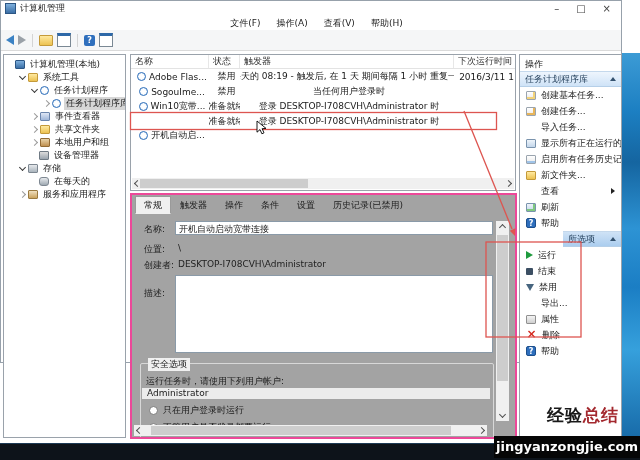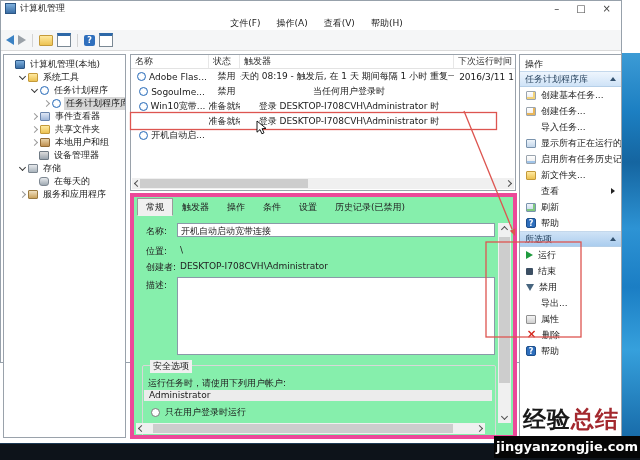--- a/index.html
+++ b/index.html
@@ -24,21 +24,21 @@
   .tb-sep{width:1px;height:13px;background:#d4d4d4;margin:0 2px;}
   .arr-l{width:0;height:0;border-top:5px solid transparent;border-bottom:5px solid transparent;border-right:8px solid #3b82c4;}
   .arr-r{width:0;height:0;border-top:5px solid transparent;border-bottom:5px solid transparent;border-left:8px solid #9aa1a8;}
   .tb-folder{width:12px;height:9px;background:linear-gradient(#ffe9a0,#ecc251);border:1px solid #c49a3a;border-radius:1px;}
   .tb-console{width:12px;height:10px;background:#fff;border:1px solid #7a8894;border-top:3px solid #2d68a8;}
   .tb-help{width:11px;height:11px;background:#2f6fbd;border-radius:2px;color:#fff;font-weight:bold;font-size:8px;text-align:center;line-height:11px;}
 
   
   .tree-panel{position:absolute;left:2px;top:53px;width:123px;height:384px;background:#fff;border:1px solid #9aa2ab;overflow:hidden;padding-top:3px;box-sizing:border-box;}
   .table-panel{position:absolute;left:129px;top:53px;width:386px;height:137px;background:#fff;border:1px solid #9aa2ab;box-sizing:border-box;overflow:hidden;}
-  .details-panel{position:absolute;left:129px;top:192px;width:387px;height:246px;background:#86efac;border:4px solid #ec4899;box-sizing:border-box;overflow:hidden;}
+  .details-panel{position:absolute;left:129px;top:192px;width:387px;height:246px;background:#a3a3a3;border:2px solid #ec4899;box-sizing:border-box;overflow:hidden;}
   .actions-panel{position:absolute;left:518px;top:53px;width:103px;height:385px;background:#fff;border:1px solid #9aa2ab;box-sizing:border-box;overflow:hidden;}
 
   
   .tree-row{height:13px;display:flex;align-items:center;gap:3px;white-space:nowrap;}
   .tree-row.sel .lbl{background:#d6d6d6;}
   .chev{width:4px;height:4px;flex:none;display:inline-block;}
   .chev.down{border-right:1px solid #3a3a3a;border-bottom:1px solid #3a3a3a;transform:rotate(45deg);margin-top:-2px;}
   .chev.right{border-right:1px solid #9a9a9a;border-bottom:1px solid #9a9a9a;transform:rotate(-45deg);}
   .chev.none{border:none;}
   .ic{width:10px;height:9px;flex:none;border-radius:1px;box-sizing:border-box;}
@@ -99,30 +99,30 @@
   .vscroll{position:absolute;width:13px;background:#f0f0f0;}
   .vs-thumb{position:absolute;left:1px;width:11px;background:#cdcdcd;}
   .vs-arrow{position:absolute;left:4px;width:4px;height:4px;}
   .vs-arrow.up{top:4px;border-left:1px solid #505050;border-top:1px solid #505050;transform:rotate(45deg);}
   .vs-arrow.dn{bottom:4px;border-right:1px solid #505050;border-bottom:1px solid #505050;transform:rotate(45deg);}
 
   
   .act-title{position:absolute;left:5px;top:3px;color:#1a1a1a;}
   .act-body{position:absolute;left:0;top:16px;right:0;}
   .act-header{height:14px;background:linear-gradient(#eef5fd,#cfe3f7);border-top:1px solid #c4d8ec;border-bottom:1px solid #b5cfe8;display:flex;align-items:center;padding:0 5px;color:#1f3b57;}
-  .act-header.sel{background:linear-gradient(#cfe2f6,#abcdef);}
+  .act-header.sel{background:linear-gradient(#cfe2f6,#abcdef);margin-left:43px;}
   .act-header .hl{flex:1;}
   .chev-up{width:0;height:0;border-left:3px solid transparent;border-right:3px solid transparent;border-bottom:4px solid #33516e;}
   .act-item{height:16px;display:flex;align-items:center;gap:5px;padding-left:6px;color:#222;white-space:nowrap;}
   .sub-arr{margin-left:auto;margin-right:6px;width:0;height:0;border-top:3px solid transparent;border-bottom:3px solid transparent;border-left:4px solid #222;}
 
   
   .annot{position:absolute;left:0;top:0;width:640px;height:460px;pointer-events:none;z-index:50;}
   .cursor{position:absolute;left:256px;top:120px;z-index:60;pointer-events:none;}
-  .wm1{position:absolute;right:21px;top:404px;z-index:45;font-size:23px;font-weight:bold;letter-spacing:1px;font-family:"DejaVu Sans","Liberation Sans",sans-serif;}
+  .wm1{position:absolute;right:21px;top:404px;z-index:45;font-size:17px;font-weight:bold;letter-spacing:1px;font-family:"DejaVu Sans","Liberation Sans",sans-serif;}
   .wm1 .b{color:#191919;} .wm1 .r{color:#a3282e;}
   .wm2{position:absolute;left:494px;top:436px;width:146px;height:22px;background:#060606;color:#fff;z-index:46;
     font-size:13px;font-weight:bold;text-align:center;line-height:22px;}
 </style>
 </head>
 <body>
 
 <div class="screen">
   <div class="desktop-strip"></div>
   <div class="bottom-strip"></div>
@@ -278,21 +278,21 @@
 
       <div class="fld-label" style="top:28px;">名称:</div>
       <div class="textbox" style="top:26px;height:14px;">开机自动启动宽带连接</div>
 
       <div class="fld-label" style="top:48px;">位置:</div>
       <div class="fld-value" style="left:46px;top:48px;">\</div>
 
       <div class="fld-label" style="top:64px;">创建者:</div>
       <div class="fld-value" style="left:46px;top:64px;">DESKTOP-I708CVH\Administrator</div>
 
-      <div class="fld-label" style="top:82px;">描述:</div>
+      <div class="fld-label" style="top:92px;">描述:</div>
       <div class="textbox" style="top:80px;height:78px;"></div>
 
       <div class="groupbox" style="top:168px;height:76px;"></div>
       <div class="grouplegend" style="top:163px;">安全选项</div>
       <div class="fld-value" style="left:14px;top:180px;">运行任务时，请使用下列用户帐户:</div>
       <div class="acct-band" style="top:193px;">Administrator</div>
       <div class="radio-row" style="left:17px;top:209px;">
         <span class="radio"></span>
         <span>只在用户登录时运行</span>
       </div>

